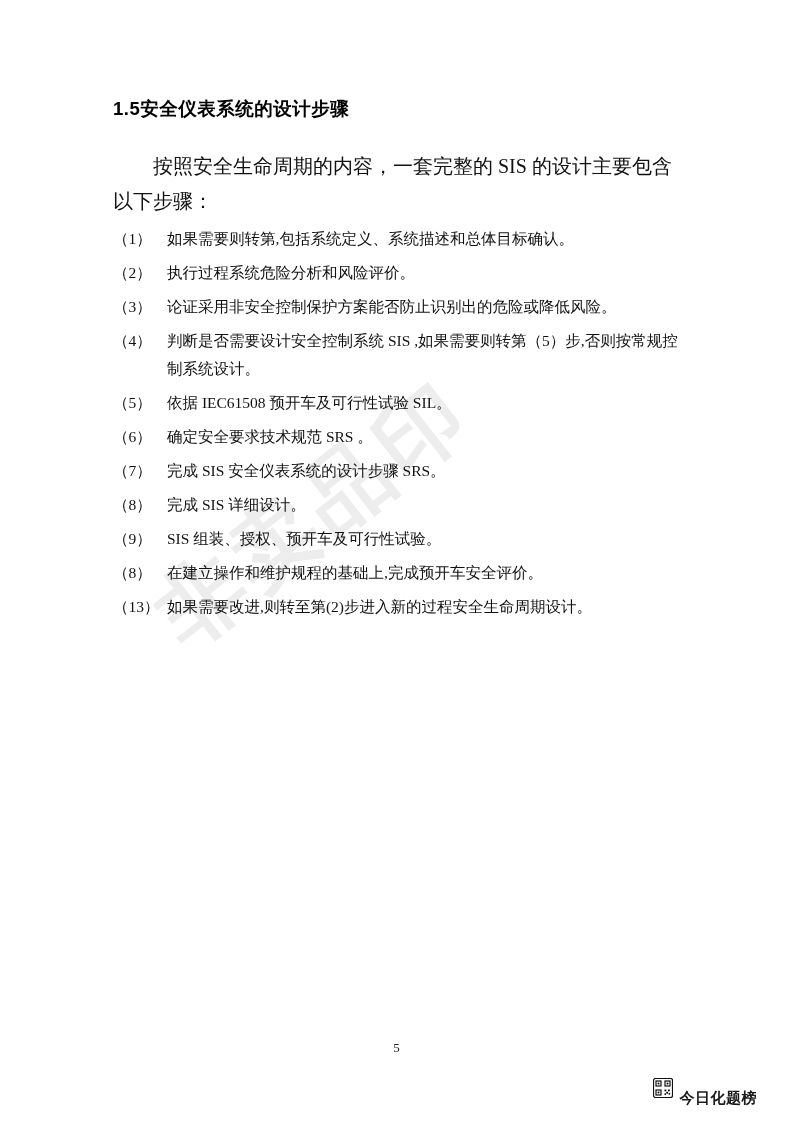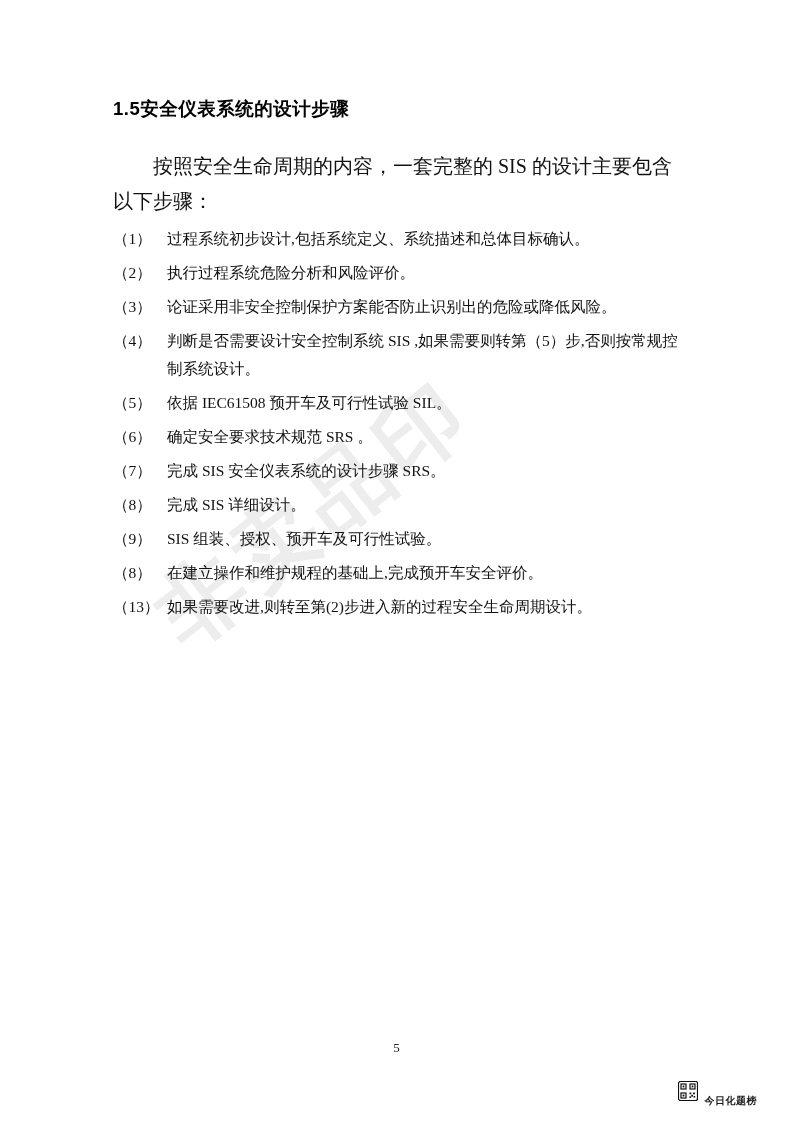--- a/index.html
+++ b/index.html
@@ -113,21 +113,21 @@
   }
   .footer-badge .qr-icon {
     width: 20px;
     height: 20px;
     position: relative;
     flex: none;
   }
   .footer-badge .qr-icon svg { display: block; }
   .footer-badge .label {
     font-family: "Liberation Sans", sans-serif;
-    font-size: 10px;
+    font-size: 15px;
     font-weight: bold;
     letter-spacing: 0.5px;
     margin-top: 21px;
   }
 </style>
 </head>
 <body>
 
 <div class="page">
 
@@ -135,21 +135,21 @@
 
   <div class="content">
 
     <h1 class="section-title">
       <span class="num">1.5</span><span>安全仪表系统的设计步骤</span>
     </h1>
 
     <p class="lead">按照安全生命周期的内容，一套完整的 SIS 的设计主要包含以下步骤：</p>
 
     <ol class="steps">
-      <li><span class="marker">（1）</span><span class="txt">过程系统初步设计,包括系统定义、系统描述和总体目标确认。</span></li>
+      <li><span class="marker">（1）</span><span class="txt">如果需要则转第,包括系统定义、系统描述和总体目标确认。</span></li>
       <li><span class="marker">（2）</span><span class="txt">执行过程系统危险分析和风险评价。</span></li>
       <li><span class="marker">（3）</span><span class="txt">论证采用非安全控制保护方案能否防止识别出的危险或降低风险。</span></li>
       <li><span class="marker">（4）</span><span class="txt">判断是否需要设计安全控制系统 SIS ,如果需要则转第（5）步,否则按常规控制系统设计。</span></li>
       <li><span class="marker">（5）</span><span class="txt">依据 IEC61508 预开车及可行性试验 SIL。</span></li>
       <li><span class="marker">（6）</span><span class="txt">确定安全要求技术规范 SRS 。</span></li>
       <li><span class="marker">（7）</span><span class="txt">完成 SIS 安全仪表系统的设计步骤 SRS。</span></li>
       <li><span class="marker">（8）</span><span class="txt">完成 SIS 详细设计。</span></li>
       <li><span class="marker">（9）</span><span class="txt">SIS 组装、授权、预开车及可行性试验。</span></li>
       <li><span class="marker wide">（8）</span><span class="txt">在建立操作和维护规程的基础上,完成预开车安全评价。</span></li>
       <li><span class="marker wide">（13）</span><span class="txt">如果需要改进,则转至第(2)步进入新的过程安全生命周期设计。</span></li>

